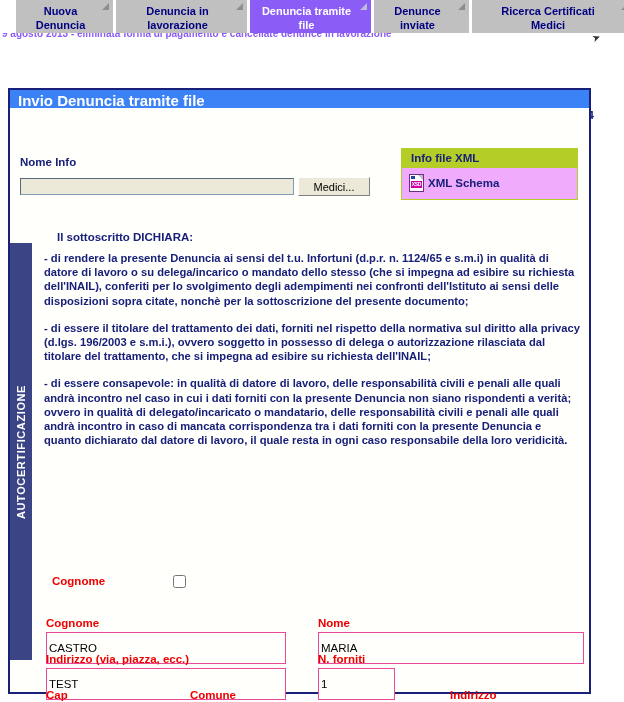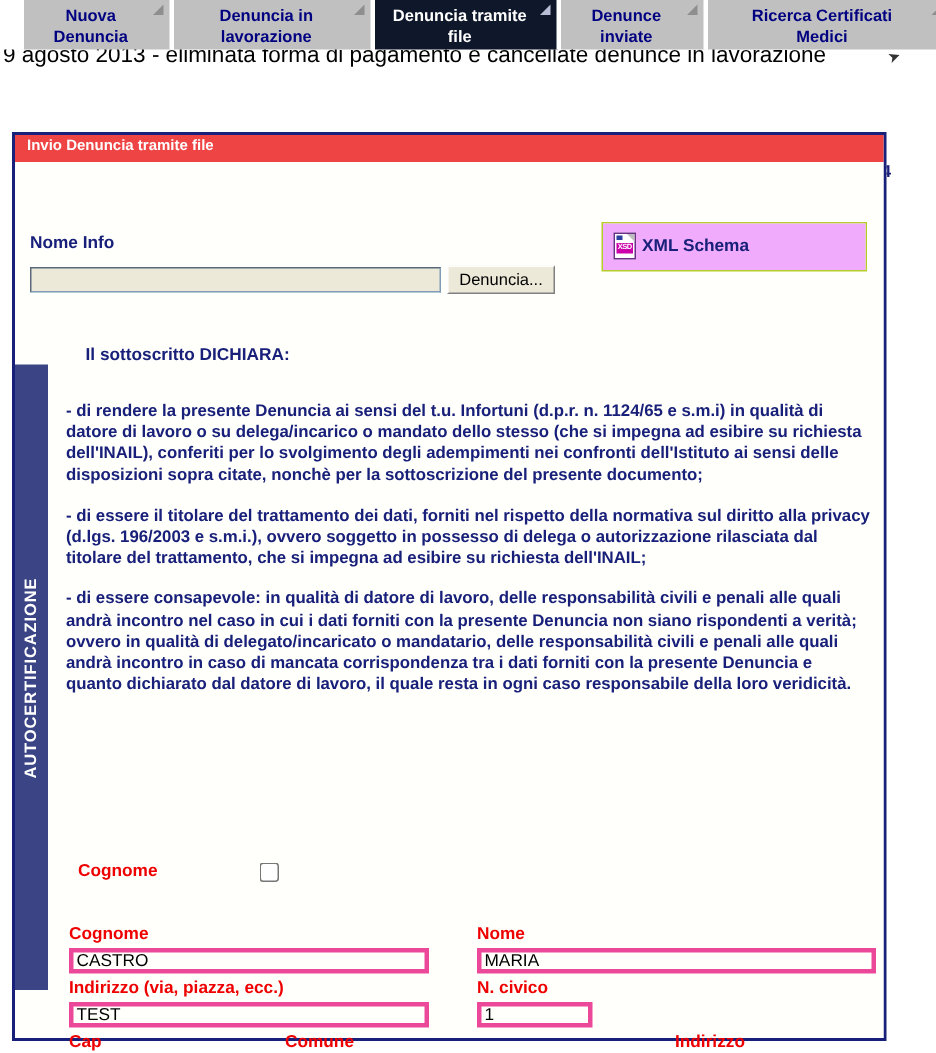--- a/index.html
+++ b/index.html
@@ -25,43 +25,43 @@
     font-size: 11px;
     font-weight: bold;
     text-align: center;
     line-height: 14px;
     padding: 3px 6px 0 6px;
     margin-right: 2px;
     border-right: 1px solid #ffffff;
     display: flex; align-items: center; justify-content: center;
   }
   .tab .tlabel { display: block; width: 100%; padding: 0 10px 0 2px; }
-  .tab.active { background: #0f172a; color: #ffffff; }
+  .tab.active { background: #8b5cf6; color: #ffffff; }
   .tab .corner {
     position: absolute; right: 4px; top: 3px;
     width: 0; height: 0;
     border-left: 7px solid transparent;
     border-bottom: 7px solid #8e8e8e;
   }
   .tab.active .corner { border-bottom-color: #b9bdd6; }
   .tab.t1 { width: 98px; }
   .tab.t2 { width: 132px; }
   .tab.t3 { width: 122px; }
   .tab.t4 { width: 96px; }
   .tab.t5 { width: 160px; margin-right: 0; border-right: none; }
 
   
   .news {
     position: absolute; left: 0; top: 33px; width: 624px; height: 14px;
     overflow: hidden;
   }
   .news-text {
     position: absolute; left: 2px; top: -5px;
-    color: #000000;
-    font-size: 15px; font-weight: normal;
+    color: #8b5cf6;
+    font-size: 10px; font-weight: bold;
     white-space: nowrap;
   }
   .news-cursor {
     position: absolute; left: 592px; top: -1px;
     font-size: 10px; color: #333;
     transform: rotate(-20deg);
   }
 
   
   .coderow {
@@ -77,22 +77,22 @@
   }
 
   
   .panel {
     position: absolute; left: 8px; top: 88px;
     width: 583px; height: 606px;
     border: 2px solid #18207a;
     background: #fffffb;
   }
   .panel-header {
-    height: 18px; background: #ef4444; color: #ffffff;
-    font-size: 10px; font-weight: bold;
+    height: 18px; background: #3b82f6; color: #ffffff;
+    font-size: 15px; font-weight: bold;
     padding: 2px 0 0 8px;
   }
   .panel-body { position: relative; height: 584px; background: #fffffb; }
 
   
   .nome-file-label {
     position: absolute; left: 10px; top: 48px;
     color: #18207a; font-size: 11.5px; font-weight: bold;
   }
   .file-input {
@@ -174,21 +174,21 @@
     white-space: nowrap;
     color: #ffffff;
     font-size: 11px; font-weight: bold;
     letter-spacing: 0.6px;
   }
 
   
   .decl { position: absolute; left: 34px; top: 123px; width: 536px; }
   .decl-title {
     color: #18207a; font-size: 11.5px; font-weight: bold;
-    padding-left: 13px; margin-bottom: 24px;
+    padding-left: 13px; margin-bottom: 8px;
   }
   .decl p {
     color: #18207a; font-size: 11.2px; font-weight: bold;
     line-height: 14.2px; margin: 0 0 13px 0;
   }
 
   
   .conferma-label {
     position: absolute; left: 42px; top: 467px;
     color: #ee0000; font-size: 11.5px; font-weight: bold;
@@ -200,22 +200,22 @@
     border: 1px solid #6b6b6b;
     cursor: pointer;
   }
 
   
   .form { position: absolute; left: 36px; top: 505px; width: 540px; }
   .flabel { color: #ee0000; font-size: 11.5px; font-weight: bold; }
   .finput {
     display: block;
     background: #fffffb;
-    border: 3px solid #ec4899;
-    height: 17px;
+    border: 1px solid #ec4899;
+    height: 32px;
     font-family: "Liberation Sans", sans-serif;
     font-size: 11.5px;
     color: #000000;
     padding: 0 2px;
     margin-top: 1px;
   }
   .frow { position: relative; height: 36px; }
   .col-a { position: absolute; left: 0; top: 0; }
   .col-b { position: absolute; top: 0; }
 </style>
@@ -257,23 +257,24 @@
     <span class="code-right">Codice P.A.T.: 008811484</span>
   </div>
 
   <div class="panel">
     <div class="panel-header">Invio Denuncia tramite file</div>
 
     <div class="panel-body">
 
       <div class="nome-file-label">Nome Info</div>
       <input class="file-input" type="text" readonly="" value="" style="">
-      <button class="sfoglia-btn">Denuncia...</button>
+      <button class="sfoglia-btn">Medici...</button>
 
       <div class="xmlbox">
+        <div class="xmlbox-header">Info file XML</div>
         <div class="xmlbox-body">
           <span class="xsd-icon">
             <span class="tick"></span>
             <span class="fold"></span>
             <span class="bar">XSD</span>
           </span>
           <a class="xml-schema-link" href="#">XML Schema</a>
         </div>
       </div>
 
@@ -303,21 +304,21 @@
             <input class="finput" style="width: 266px;" type="text" value="MARIA">
           </div>
         </div>
 
         <div class="frow">
           <div class="col-a">
             <span class="flabel">Indirizzo (via, piazza, ecc.)</span>
             <input class="finput" style="width: 240px;" type="text" value="TEST">
           </div>
           <div class="col-b" style="left:272px;">
-            <span class="flabel">N. civico</span>
+            <span class="flabel">N. forniti</span>
             <input class="finput" style="width: 77px;" type="text" value="1">
           </div>
         </div>
 
         <div class="frow">
           <div class="col-a">
             <span class="flabel">Cap</span>
             
           </div>
           <div class="col-b" style="left:144px;">

